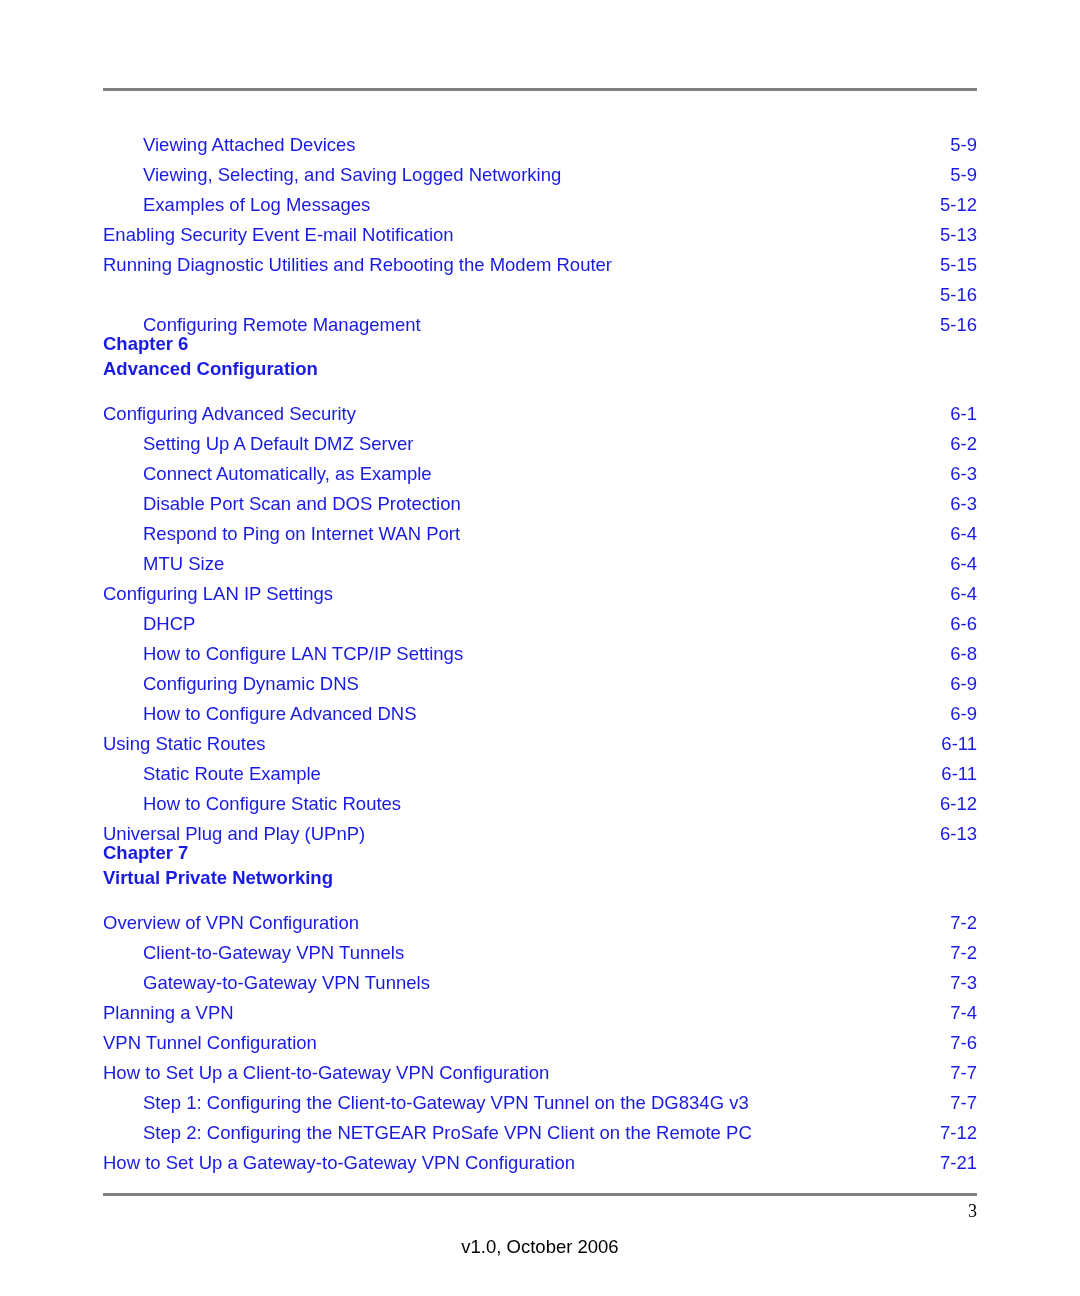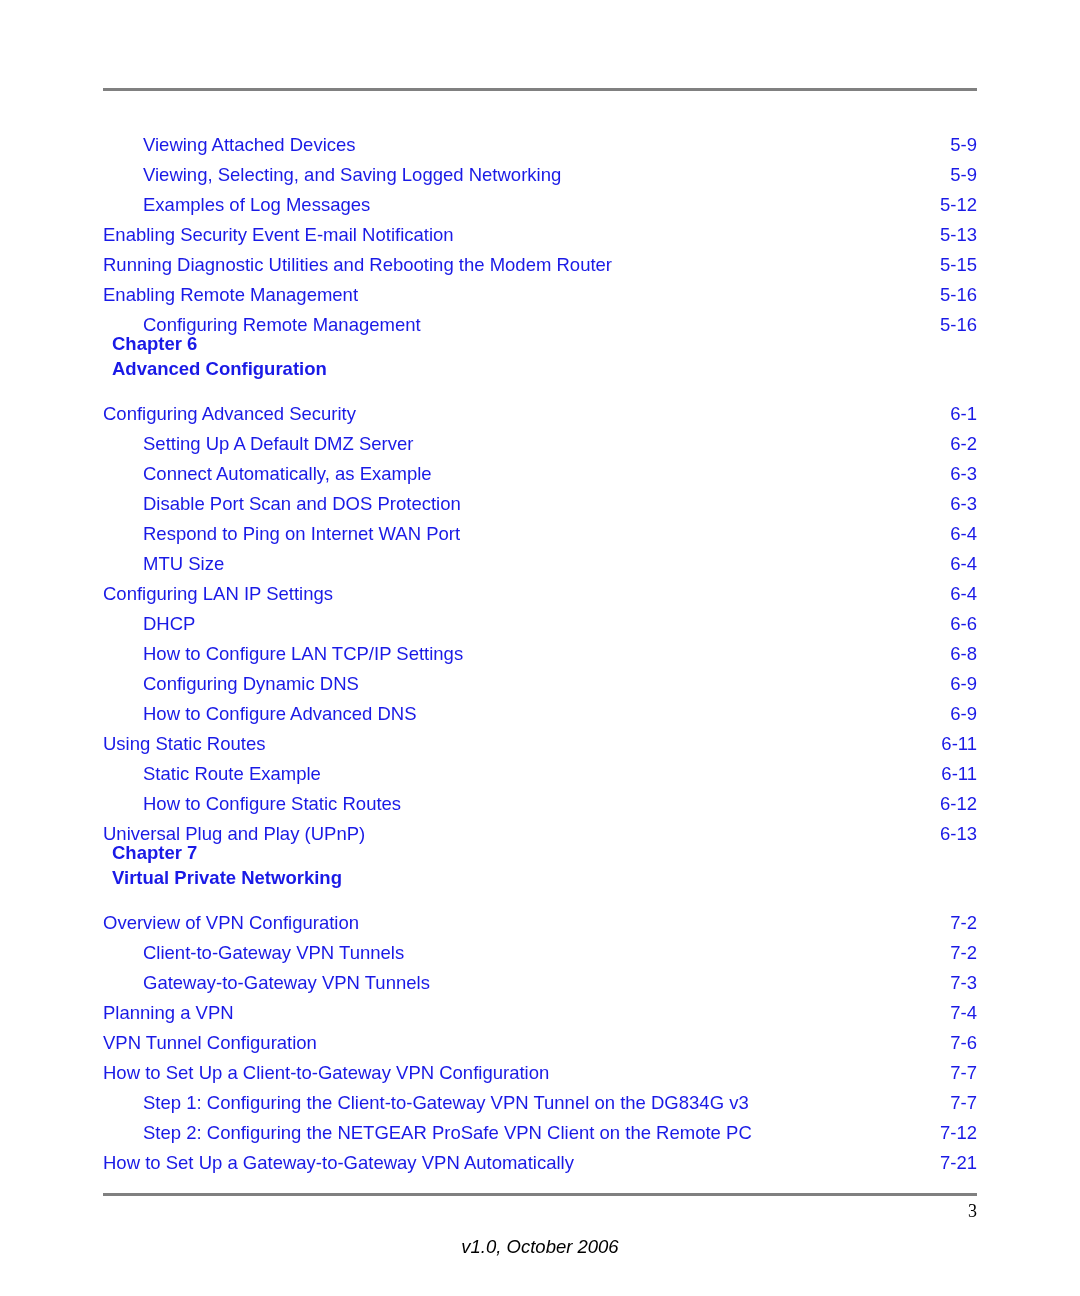--- a/index.html
+++ b/index.html
@@ -91,21 +91,21 @@
   .chapter-head {
     font-size: 18.5px;
     font-weight: bold;
     color: #1a1ae6;
     line-height: 25px;
     padding-left: 0;
   }
   .chapter-head .ch-line1 { display: block; }
   .chapter-head .ch-line2 { display: block; }
 
-  .chapter-block { margin: 3px 0 6px 9px; }
+  .chapter-block { margin: 3px 0 6px 0; }
 
   
   .footer-rule {
     position: absolute;
     left: 103px;
     top: 1193px;
     width: 874px;
     height: 3px;
     background: #808080;
   }
@@ -121,21 +121,20 @@
     font-family: "Liberation Serif", serif;
   }
 
   .footer-version {
     position: absolute;
     left: 0;
     top: 1236px;
     width: 1080px;
     text-align: center;
     font-size: 18.5px;
-    font-style: italic;
     color: #000000;
     font-family: "Liberation Sans", sans-serif;
   }
 </style>
 </head>
 <body>
 
 <div class="page">
 
   <div class="header-rule"></div>
@@ -160,21 +159,20 @@
         <span class="title">Enabling Security Event E-mail Notification</span>
         <span class="leader"></span>
         <span class="pageno">5-13</span>
       </div>
       <div class="toc-entry">
         <span class="title">Running Diagnostic Utilities and Rebooting the Modem Router</span>
         <span class="leader"></span>
         <span class="pageno">5-15</span>
       </div>
       <div class="toc-entry">
-        <span class="title">Enabling Remote Management</span>
         <span class="leader"></span>
         <span class="pageno">5-16</span>
       </div>
       <div class="toc-entry lvl1">
         <span class="title">Configuring Remote Management</span>
         <span class="leader"></span>
         <span class="pageno">5-16</span>
       </div>
       <div class="chapter-block chapter-head">
         <span class="ch-line1">Chapter 6</span>
@@ -293,21 +291,21 @@
         <span class="title">Step 1: Configuring the Client-to-Gateway VPN Tunnel on the DG834G v3</span>
         <span class="leader"></span>
         <span class="pageno">7-7</span>
       </div>
       <div class="toc-entry lvl1">
         <span class="title">Step 2: Configuring the NETGEAR ProSafe VPN Client on the Remote PC</span>
         <span class="leader"></span>
         <span class="pageno">7-12</span>
       </div>
       <div class="toc-entry">
-        <span class="title">How to Set Up a Gateway-to-Gateway VPN Automatically</span>
+        <span class="title">How to Set Up a Gateway-to-Gateway VPN Configuration</span>
         <span class="leader"></span>
         <span class="pageno">7-21</span>
       </div>
     </div>
 
   <div class="footer-rule"></div>
 
   <div class="footer-pageno">3</div>
 
   <div class="footer-version">v1.0, October 2006</div>

